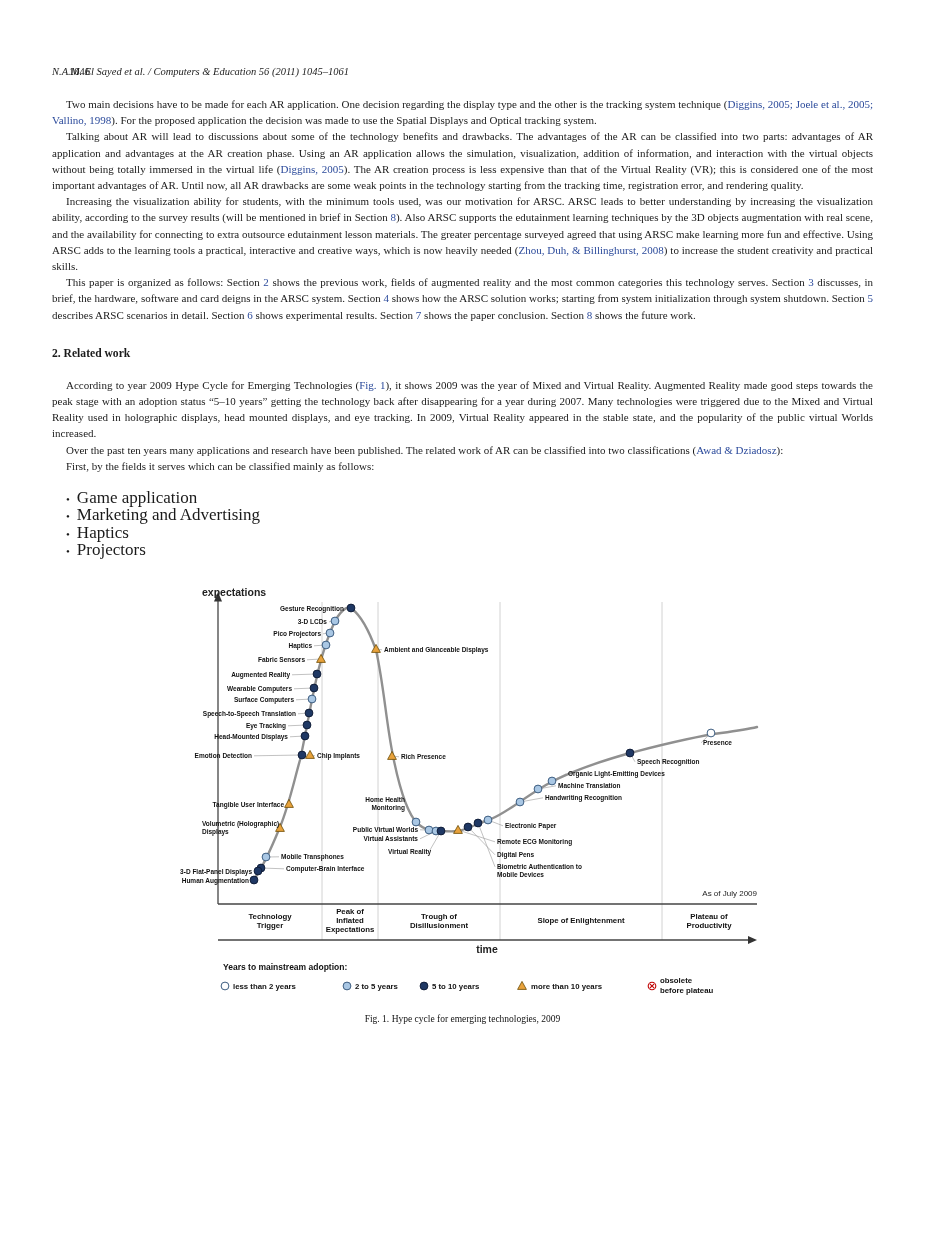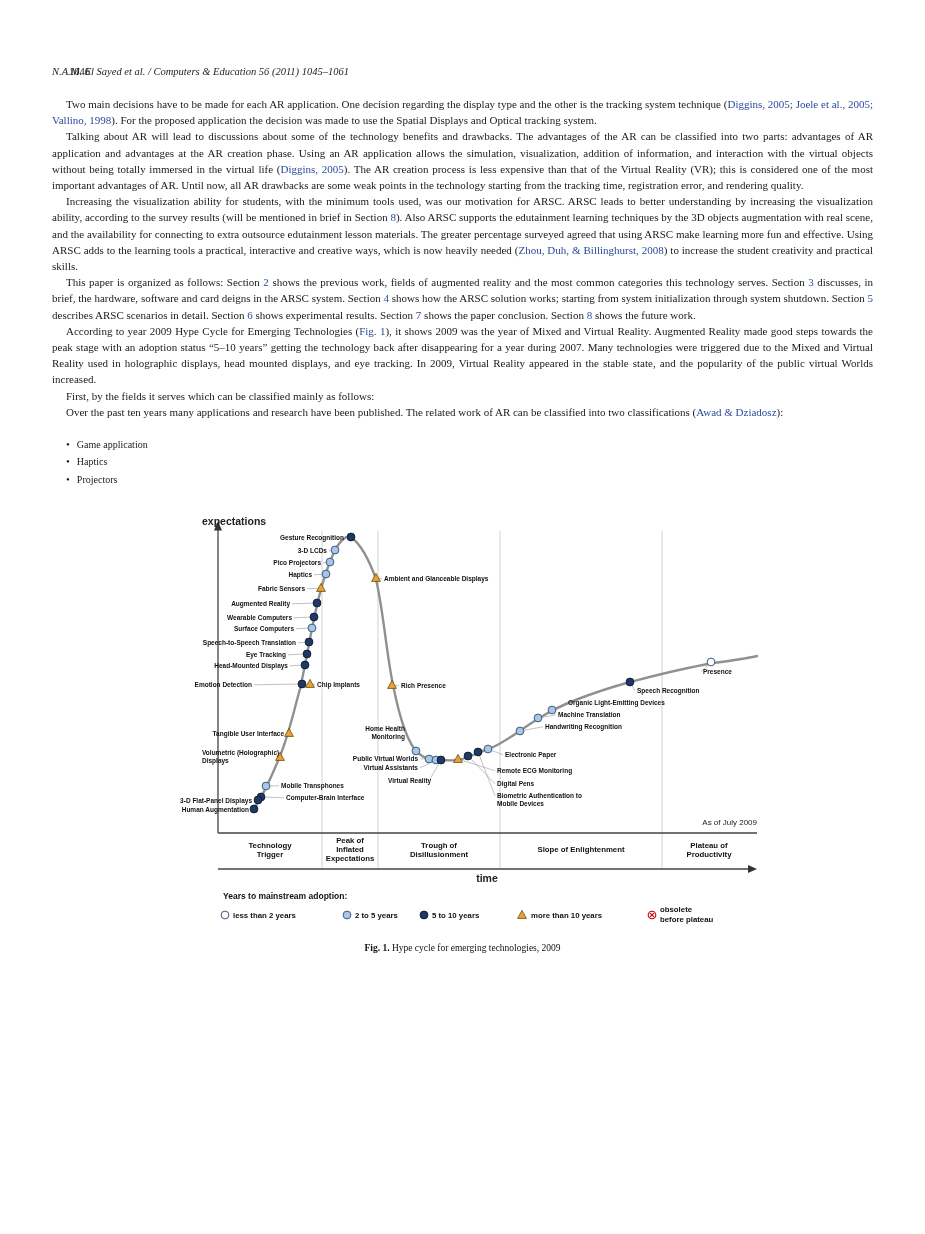--- a/index.html
+++ b/index.html
@@ -9,26 +9,26 @@
     -webkit-font-smoothing:antialiased;
   }
   .page{box-sizing:border-box;padding:66px 52px 0 52px;}
   .pagehead{position:relative;font-size:10.5px;height:14px;margin-bottom:16px;color:#222;}
   .pagenum{position:absolute;left:17px;top:0;font-style:normal;}
   .runtitle{display:block;text-align:left;font-style:italic;}
   .para{margin:0;font-size:11px;line-height:16.2px;text-align:justify;text-indent:14px;}
   .cite{color:#2b4a9b;}
   .h2{font-size:11.6px;font-weight:bold;margin:24px 0 17px 0;}
   ul.fields{list-style:none;margin:16px 0 0 0;padding:0 0 0 14px;}
-  ul.fields li{font-size:10px;line-height:16.3px;}
+  ul.fields li{font-size:17px;line-height:16.3px;}
   ul.fields li::before{content:"\2022";margin-right:7px;font-size:11px;}
   figure.fig{margin:27px 0 0 0;padding:0;}
   .fig svg{display:block;margin-left:118px;}
   .figcap{text-align:center;font-size:9.5px;margin-top:10px;color:#111;}
-  .figcap b{font-weight:bold;}
+  .figcap b{font-weight:normal;}
   
   .plabel{font:bold 6.5px "Liberation Sans","DejaVu Sans",sans-serif;fill:#111;}
   .phase{font:bold 7.8px "Liberation Sans","DejaVu Sans",sans-serif;fill:#111;}
   .axlabel{font:bold 10.5px "Liberation Sans","DejaVu Sans",sans-serif;fill:#222;}
   .asof{font:8px "Liberation Sans","DejaVu Sans",sans-serif;fill:#222;}
   .legtitle{font:bold 8.5px "Liberation Sans","DejaVu Sans",sans-serif;fill:#111;}
   .legtext{font:bold 7.8px "Liberation Sans","DejaVu Sans",sans-serif;fill:#111;}
   .curve{fill:none;stroke:#909090;stroke-width:2.4;stroke-linecap:round;}
   .sep{stroke:#d2d2d2;stroke-width:1;}
   .axis{stroke:#444;stroke-width:1.3;}
@@ -43,27 +43,29 @@
     <span class="pagenum">1046</span>
     <span class="runtitle">N.A.M. El Sayed et al. / Computers &amp; Education 56 (2011) 1045–1061</span>
   </div>
 
   <main>
     <p class="para"><span>Two main decisions have to be made for each AR application. One decision regarding the display type and the other is the tracking system technique (</span><span class="cite">Diggins, 2005; Joele et al., 2005; Vallino, 1998</span><span>). For the proposed application the decision was made to use the Spatial Displays and Optical tracking system.</span></p>
     <p class="para"><span>Talking about AR will lead to discussions about some of the technology benefits and drawbacks. The advantages of the AR can be classified into two parts: advantages of AR application and advantages at the AR creation phase. Using an AR application allows the simulation, visualization, addition of information, and interaction with the virtual objects without being totally immersed in the virtual life (</span><span class="cite">Diggins, 2005</span><span>). The AR creation process is less expensive than that of the Virtual Reality (VR); this is considered one of the most important advantages of AR. Until now, all AR drawbacks are some weak points in the technology starting from the tracking time, registration error, and rendering quality.</span></p>
     <p class="para"><span>Increasing the visualization ability for students, with the minimum tools used, was our motivation for ARSC. ARSC leads to better understanding by increasing the visualization ability, according to the survey results (will be mentioned in brief in Section </span><span class="cite">8</span><span>). Also ARSC supports the edutainment learning techniques by the 3D objects augmentation with real scene, and the availability for connecting to extra outsource edutainment lesson materials. The greater percentage surveyed agreed that using ARSC make learning more fun and effective. Using ARSC adds to the learning tools a practical, interactive and creative ways, which is now heavily needed (</span><span class="cite">Zhou, Duh, &amp; Billinghurst, 2008</span><span>) to increase the student creativity and practical skills.</span></p>
     <p class="para"><span>This paper is organized as follows: Section </span><span class="cite">2</span><span> shows the previous work, fields of augmented reality and the most common categories this technology serves. Section </span><span class="cite">3</span><span> discusses, in brief, the hardware, software and card deigns in the ARSC system. Section </span><span class="cite">4</span><span> shows how the ARSC solution works; starting from system initialization through system shutdown. Section </span><span class="cite">5</span><span> describes ARSC scenarios in detail. Section </span><span class="cite">6</span><span> shows experimental results. Section </span><span class="cite">7</span><span> shows the paper conclusion. Section </span><span class="cite">8</span><span> shows the future work.</span></p>
 
+    <h2 class="h2">2. Related work</h2>
 
     <p class="para"><span>According to year 2009 Hype Cycle for Emerging Technologies (</span><span class="cite">Fig. 1</span><span>), it shows 2009 was the year of Mixed and Virtual Reality. Augmented Reality made good steps towards the peak stage with an adoption status “5–10 years” getting the technology back after disappearing for a year during 2007. Many technologies were triggered due to the Mixed and Virtual Reality used in holographic displays, head mounted displays, and eye tracking. In 2009, Virtual Reality appeared in the stable state, and the popularity of the public virtual Worlds increased.</span></p>
+    <p class="para"><span>Over the past ten years many applications and research have been published. The related work of AR can be classified into two classifications (</span><span class="cite">Awad &amp; Dziadosz</span><span>):</span></p>
     <p class="para"><span>First, by the fields it serves which can be classified mainly as follows:</span></p>
-    <p class="para"><span>Over the past ten years many applications and research have been published. The related work of AR can be classified into two classifications (</span><span class="cite">Awad &amp; Dziadosz</span><span>):</span></p>
 
     <ul class="fields">
       <li>Game application</li>
+      <li>Marketing and Advertising</li>
       <li>Haptics</li>
       <li>Projectors</li>
     </ul>
 
     <figure class="fig">
       <svg id="hype-chart" viewBox="-30 0 602 418" width="602" height="418" xmlns="http://www.w3.org/2000/svg">
           <line x1="122" y1="16" x2="122" y2="354" class="sep"></line>
           <line x1="178" y1="16" x2="178" y2="354" class="sep"></line>
           <line x1="300" y1="16" x2="300" y2="354" class="sep"></line>
           <line x1="462" y1="16" x2="462" y2="354" class="sep"></line>

